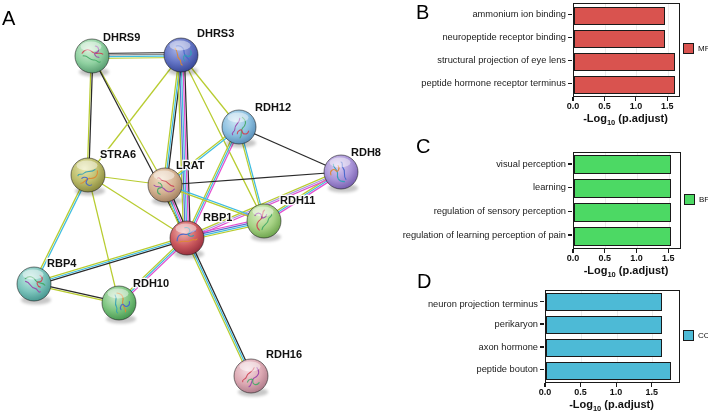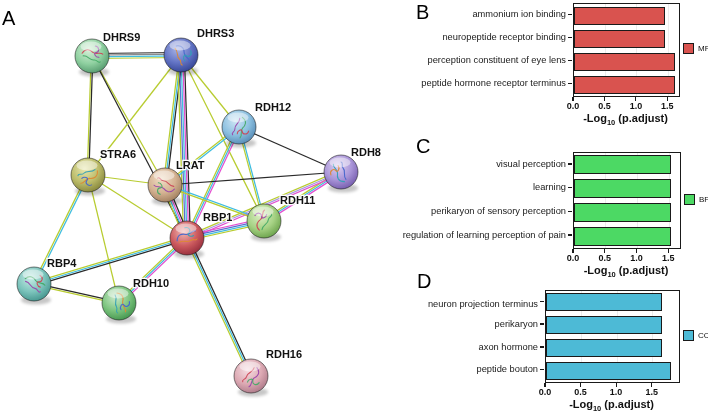--- a/index.html
+++ b/index.html
@@ -259,21 +259,21 @@
         <div class="grid" style="left:93.8px"></div>
         <div class="bar" style="top:2.5px;height:18px;width:91.2px;background:#d9534f"></div>
         <div class="bar" style="top:25.5px;height:18px;width:91.2px;background:#d9534f"></div>
         <div class="bar" style="top:48.5px;height:18px;width:100.6px;background:#d9534f"></div>
         <div class="bar" style="top:71.5px;height:18px;width:100.6px;background:#d9534f"></div>
       </div>
       <div class="cat" style="right:142px;top:0.5px">ammonium ion binding</div>
       <div class="cdash" style="left:568px;top:13.8px"></div>
       <div class="cat" style="right:142px;top:23.5px">neuropeptide receptor binding</div>
       <div class="cdash" style="left:568px;top:36.8px"></div>
-      <div class="cat" style="right:142px;top:46.5px">perception constituent of eye lens</div>
+      <div class="cat" style="right:142px;top:46.5px">structural projection of eye lens</div>
       <div class="cdash" style="left:568px;top:59.8px"></div>
       <div class="cat" style="right:142px;top:69.5px">peptide hormone receptor terminus</div>
       <div class="cdash" style="left:568px;top:82.8px"></div>
       <div class="tdash" style="left:572.4px;top:97px"></div>
       <div class="tick" style="left:561.0px;top:101px">0.0</div>
       <div class="tdash" style="left:603.8px;top:97px"></div>
       <div class="tick" style="left:592.4px;top:101px">0.5</div>
       <div class="tdash" style="left:635.3px;top:97px"></div>
       <div class="tick" style="left:623.9px;top:101px">1.0</div>
       <div class="tdash" style="left:666.7px;top:97px"></div>
@@ -288,21 +288,21 @@
         <div class="grid" style="left:94.7px"></div>
         <div class="bar" style="top:2.4px;height:19px;width:97.1px;background:#4cd964"></div>
         <div class="bar" style="top:26.1px;height:19px;width:97.1px;background:#4cd964"></div>
         <div class="bar" style="top:49.9px;height:19px;width:97.1px;background:#4cd964"></div>
         <div class="bar" style="top:73.6px;height:19px;width:97.1px;background:#4cd964"></div>
       </div>
       <div class="cat" style="right:142px;top:149.9px">visual perception</div>
       <div class="cdash" style="left:568px;top:163.1px"></div>
       <div class="cat" style="right:142px;top:173.6px">learning</div>
       <div class="cdash" style="left:568px;top:186.9px"></div>
-      <div class="cat" style="right:142px;top:197.4px">perikaryon of sensory perception</div>
+      <div class="cat" style="right:142px;top:197.4px">regulation of sensory perception</div>
       <div class="cdash" style="left:568px;top:210.6px"></div>
       <div class="cat" style="right:142px;top:221.1px">regulation of learning perception of pain</div>
       <div class="cdash" style="left:568px;top:234.4px"></div>
       <div class="tdash" style="left:572.4px;top:249px"></div>
       <div class="tick" style="left:561.0px;top:253px">0.0</div>
       <div class="tdash" style="left:604.1px;top:249px"></div>
       <div class="tick" style="left:592.7px;top:253px">0.5</div>
       <div class="tdash" style="left:635.9px;top:249px"></div>
       <div class="tick" style="left:624.5px;top:253px">1.0</div>
       <div class="tdash" style="left:667.6px;top:249px"></div>

